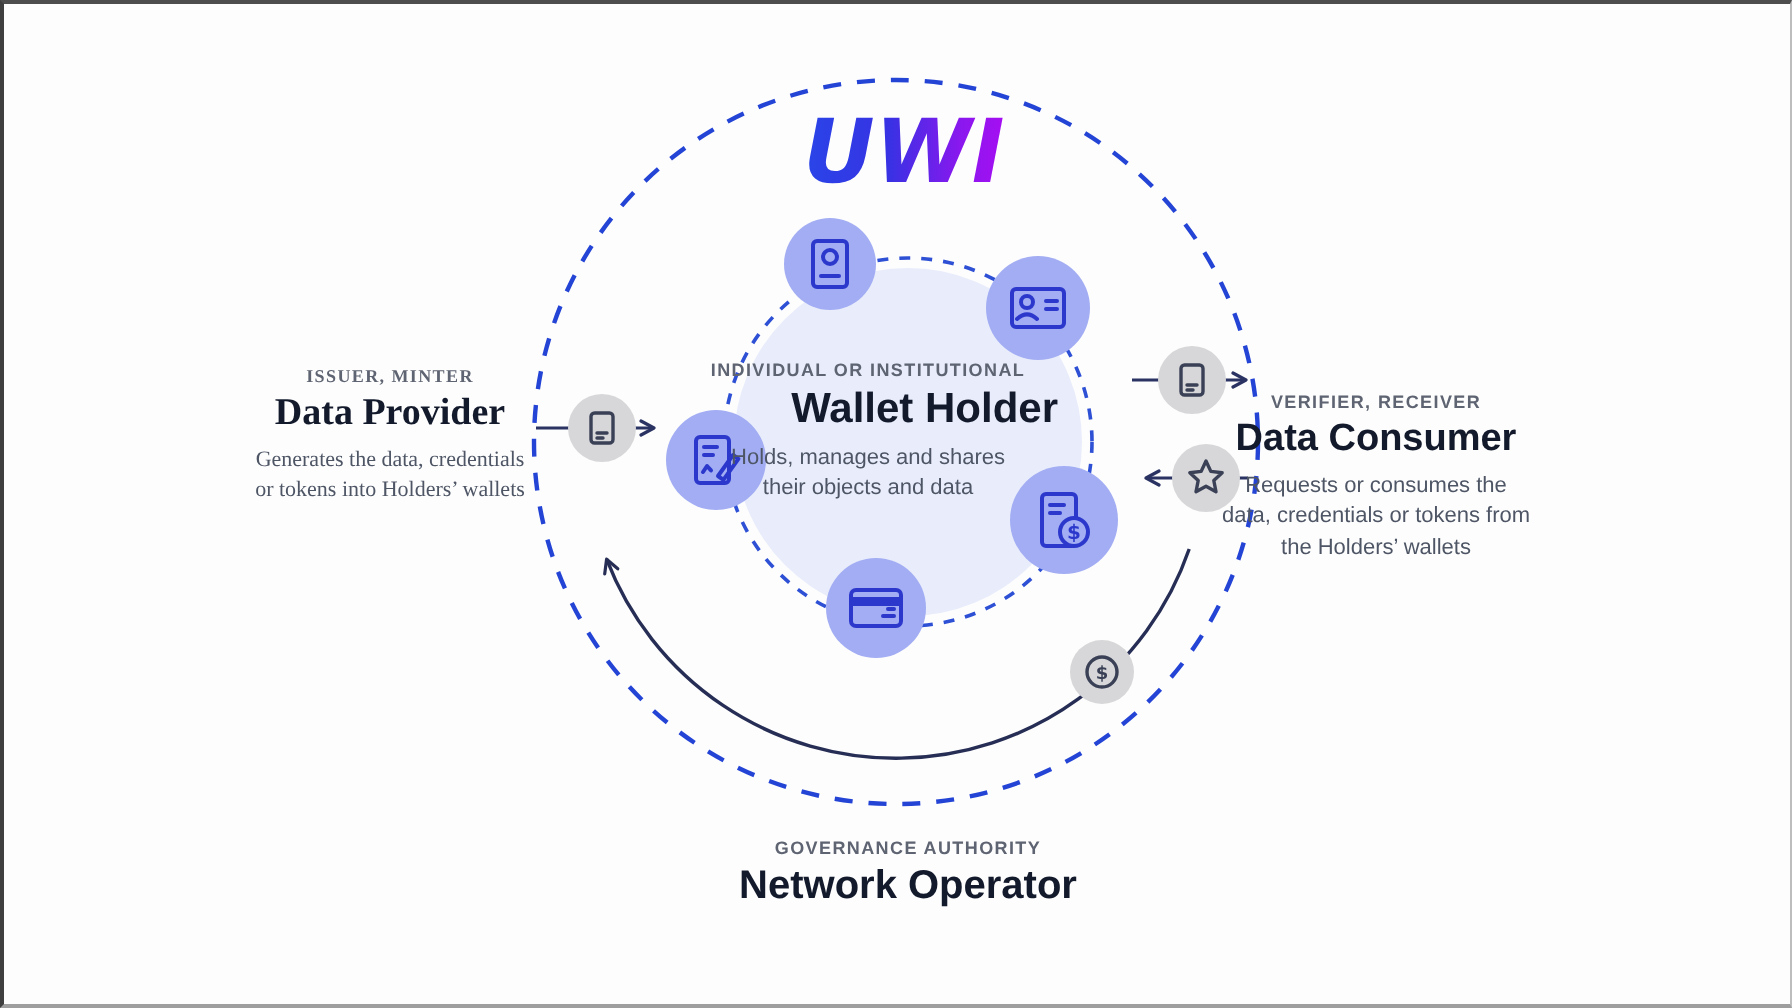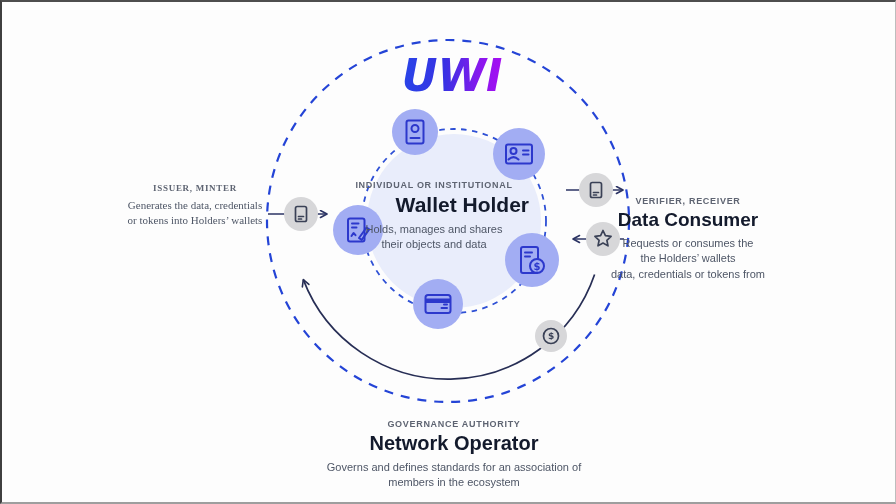--- a/index.html
+++ b/index.html
@@ -147,38 +147,35 @@
     <div class="eyebrow">INDIVIDUAL OR INSTITUTIONAL</div>
     <div class="title t21">Wallet Holder</div>
     <div class="desc">
       <div>Holds, manages and shares</div>
       <div>their objects and data</div>
     </div>
   </div>
 
   <div class="block" style="left:98px;top:181px;width:190px;font-family:Liberation Serif, serif;">
     <div class="eyebrow">ISSUER, MINTER</div>
+    <div class="title t19">Data Provider</div>
     <div class="desc">
       <div>Generates the data, credentials</div>
       <div>or tokens into Holders’ wallets</div>
     </div>
   </div>
 
   <div class="block" style="left:588px;top:174px;width:196px;margin-top:20px;">
     <div class="eyebrow">VERIFIER, RECEIVER</div>
     <div class="title t19">Data Consumer</div>
     <div class="desc">
       <div>Requests or consumes the</div>
+      <div>data, credentials or tokens from</div>
       <div>the Holders’ wallets</div>
-      <div>data, credentials or tokens from</div>
     </div>
   </div>
 
   <div class="block" style="left:306px;top:417px;width:292px;">
     <div class="eyebrow">GOVERNANCE AUTHORITY</div>
     <div class="title t20">Network Operator</div>
-    <div class="desc">
-      <div>Governs and defines standards for an association of</div>
-      <div>members in the ecosystem</div>
-    </div>
   </div>
 
 </div>
 
 </body></html>

